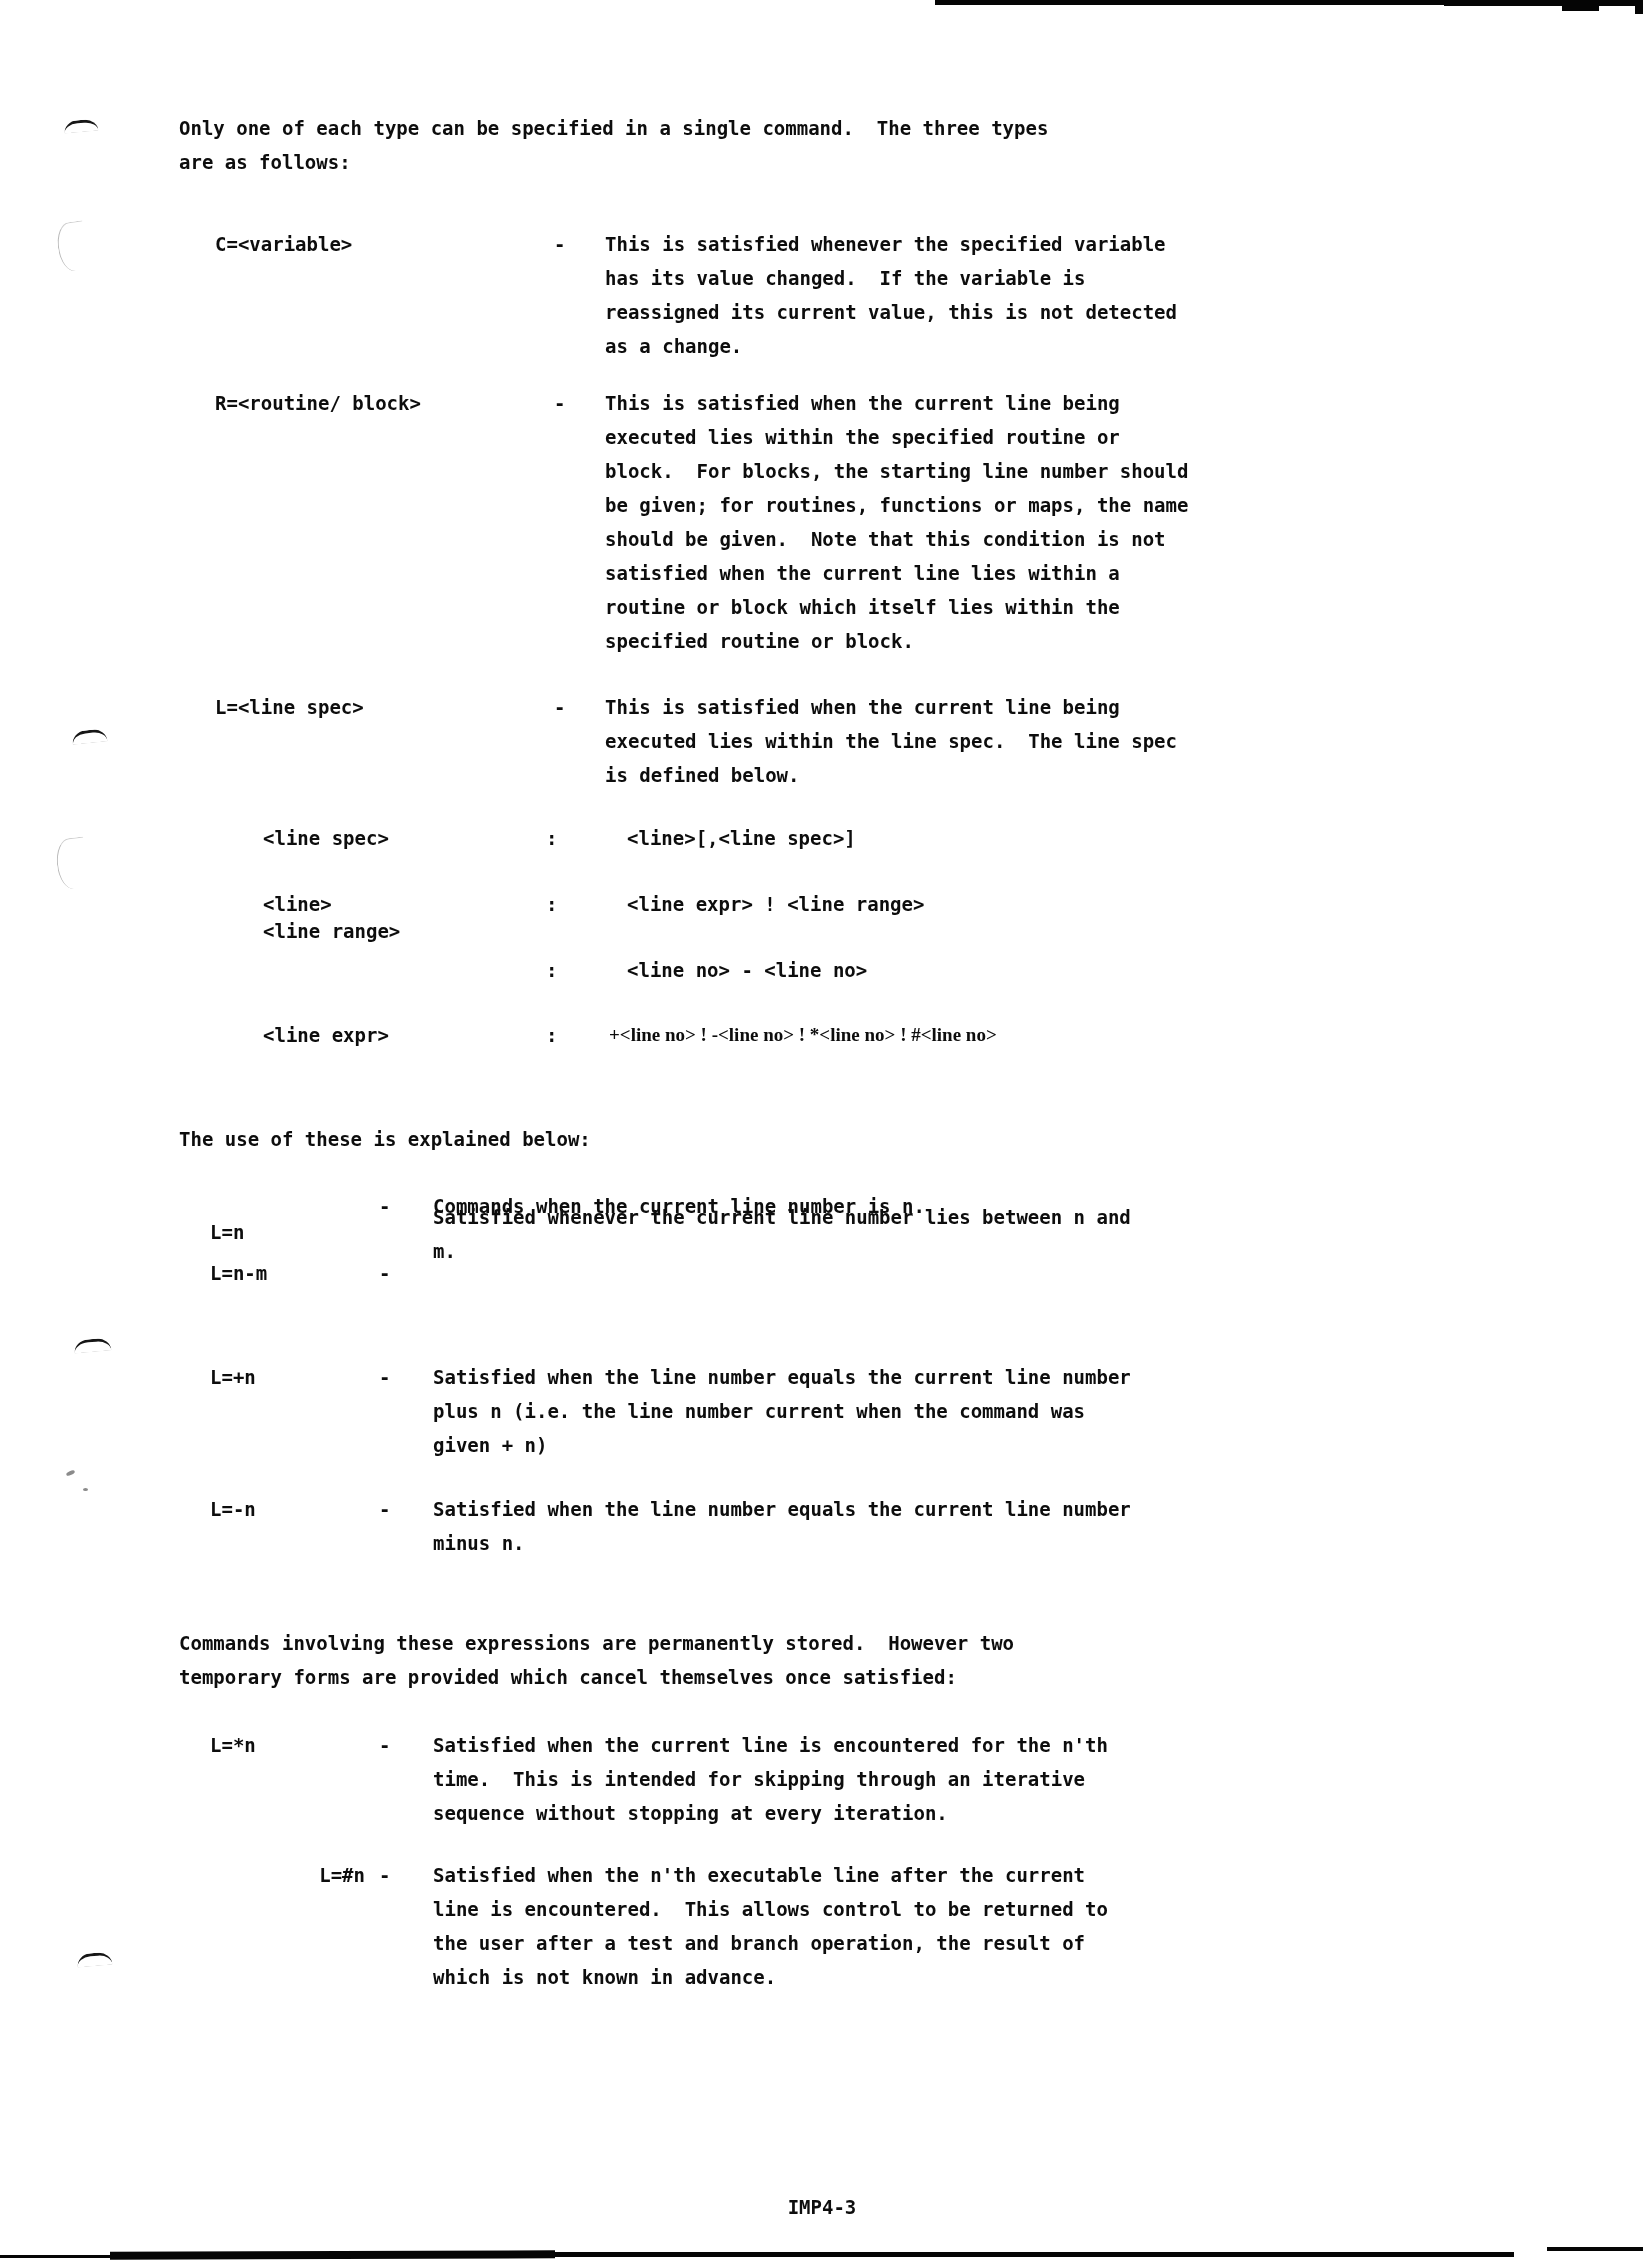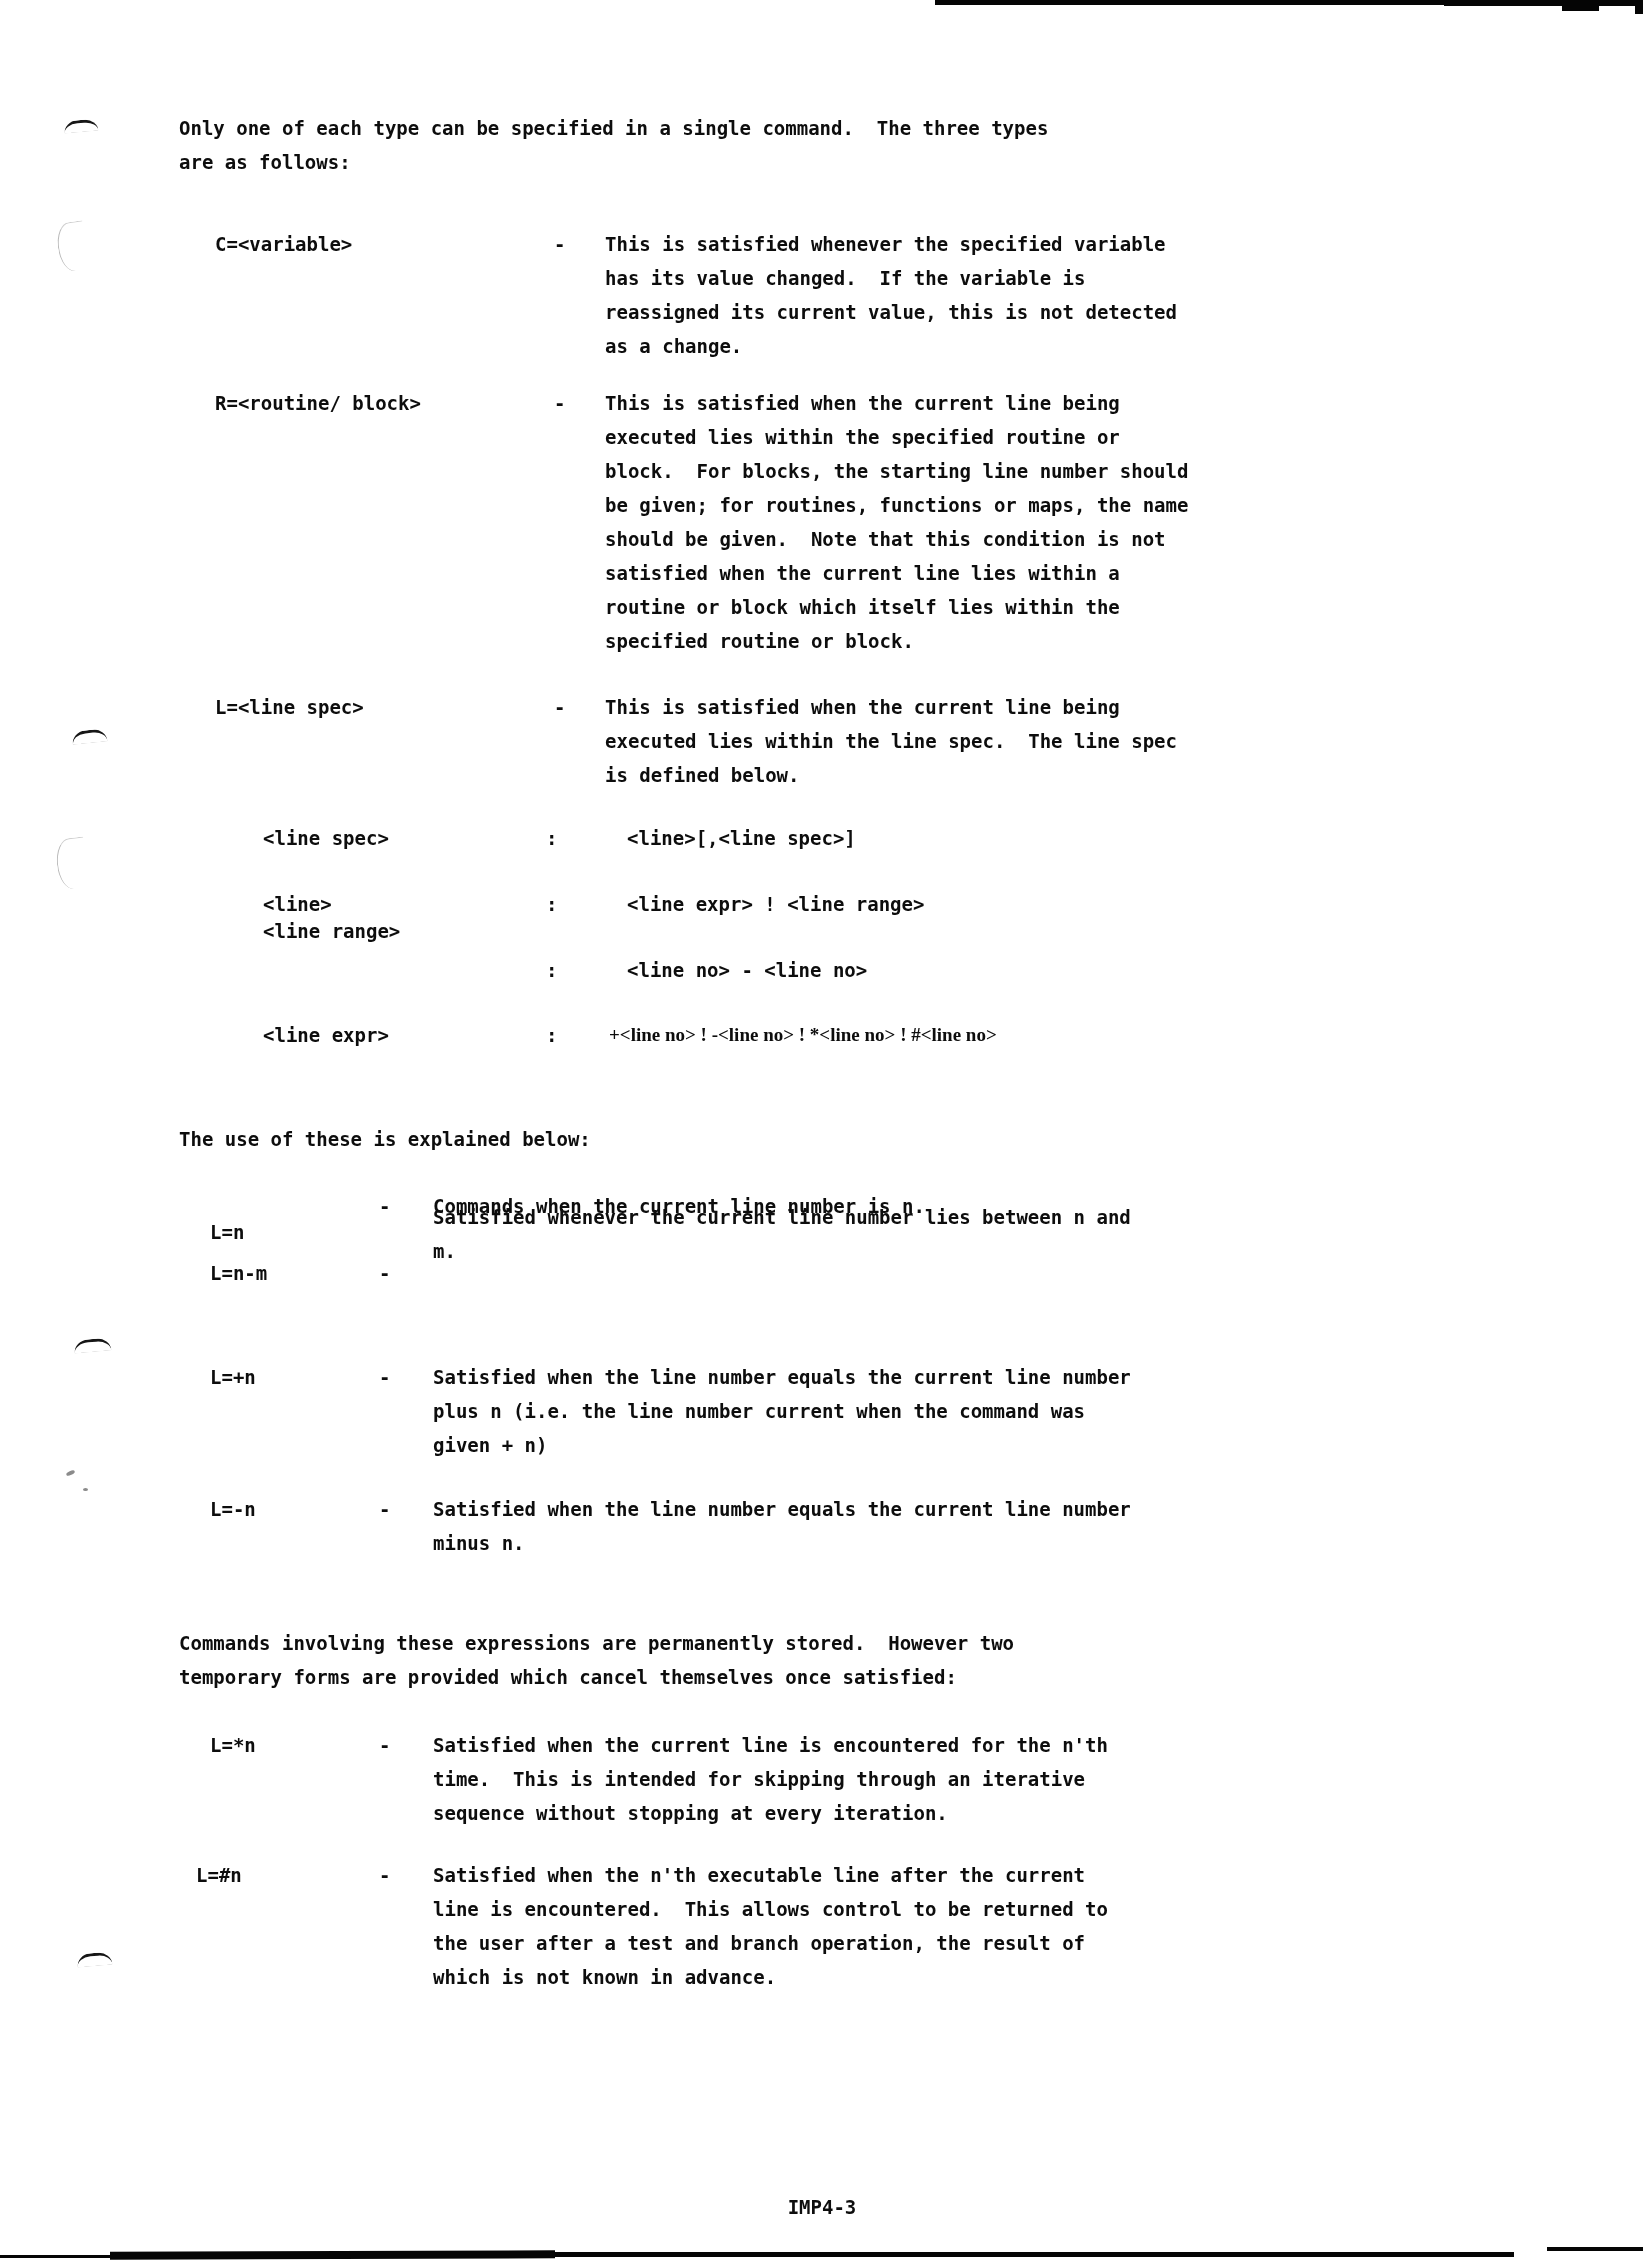--- a/index.html
+++ b/index.html
@@ -119,21 +119,21 @@
 
   <div class="txt" style="left:179px;top:1626px;width:1386px;">Commands involving these expressions are permanently stored.  However two
 temporary forms are provided which cancel themselves once satisfied:</div>
 
   <div class="txt" style="left:210px;top:1728px;width:155px;">L=*n</div>
   <div class="txt" style="left:379px;top:1728px;width:26px;">-</div>
   <div class="txt" style="left:433px;top:1728px;width:1070px;">Satisfied when the current line is encountered for the n'th
 time.  This is intended for skipping through an iterative
 sequence without stopping at every iteration.</div>
 
-  <div class="txt" style="left:196px;top:1858px;width:155px;">L=#n</div>
+  <div class="txt" style="left:210px;top:1858px;width:155px;text-align:right;">L=#n</div>
   <div class="txt" style="left:379px;top:1858px;width:26px;">-</div>
   <div class="txt" style="left:433px;top:1858px;width:1070px;">Satisfied when the n'th executable line after the current
 line is encountered.  This allows control to be returned to
 the user after a test and branch operation, the result of
 which is not known in advance.</div>
 
   <div class="txt center" style="left:0;top:2190px;width:1644px;">IMP4-3</div>
 
   <div class="art" style="left:0;top:2255px;width:129px;height:3.2px;"></div>
   <div class="art" style="left:110px;top:2251px;width:445px;height:7.7px;transform:rotate(-0.2deg);"></div>

